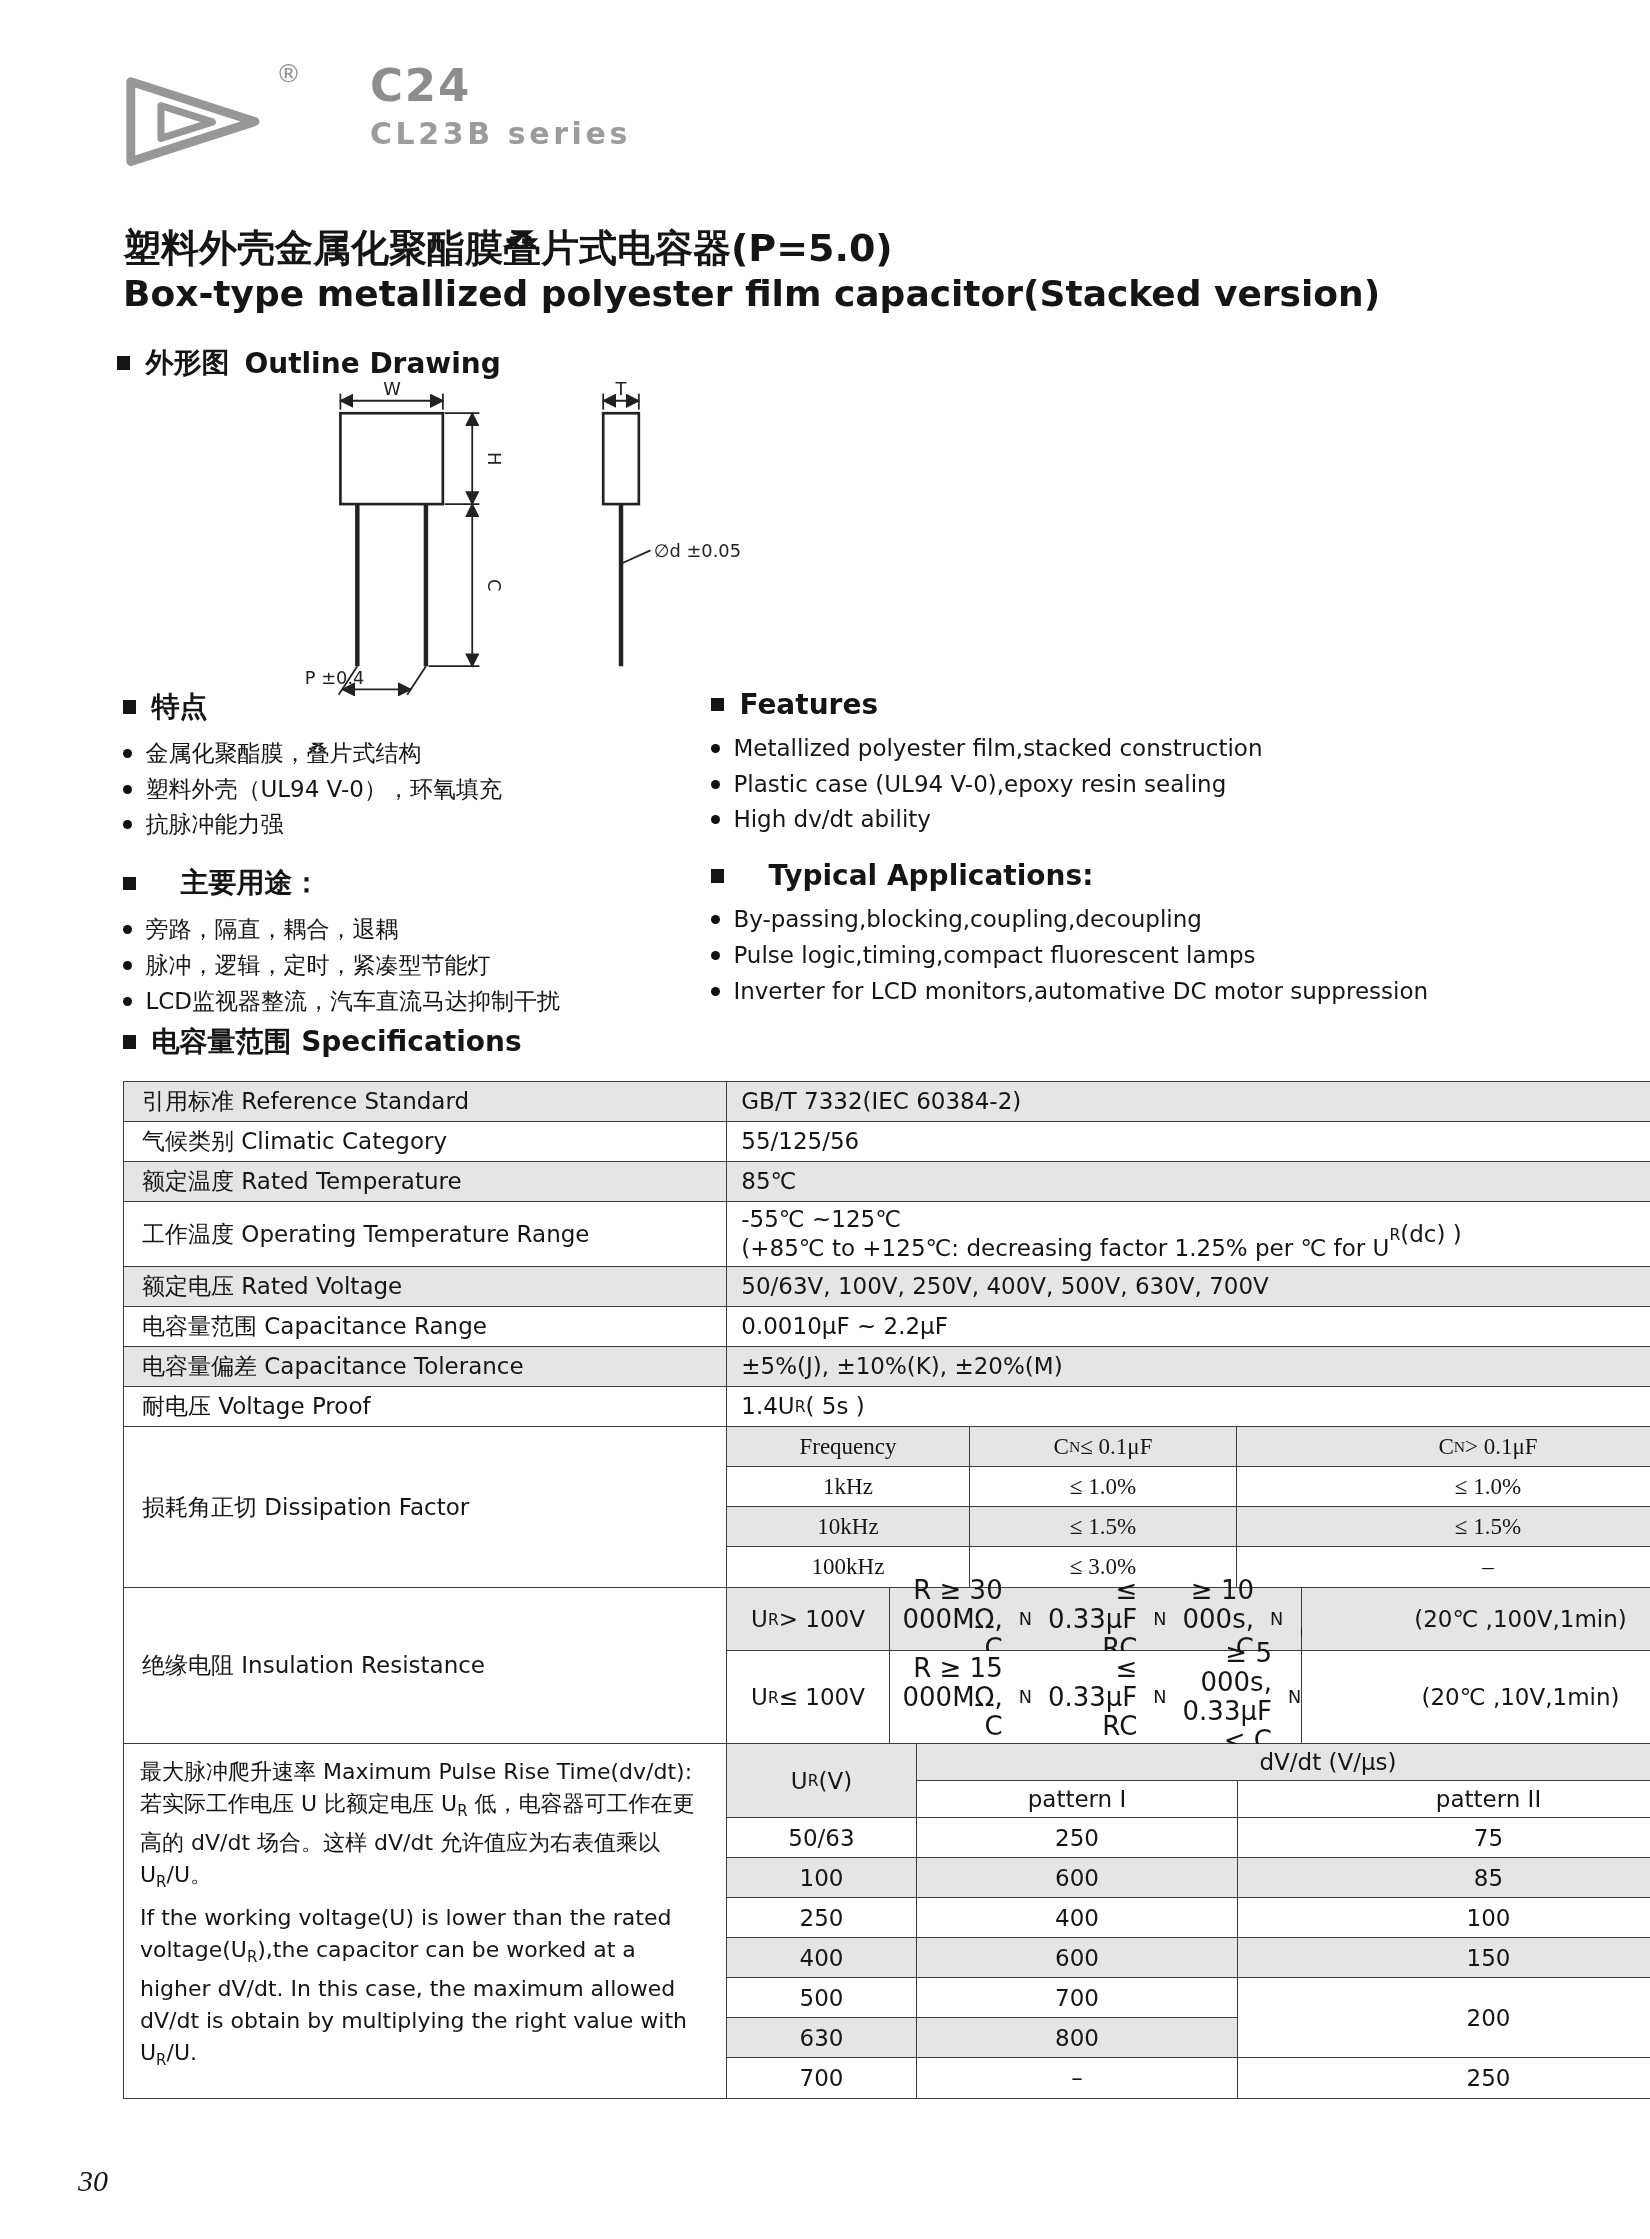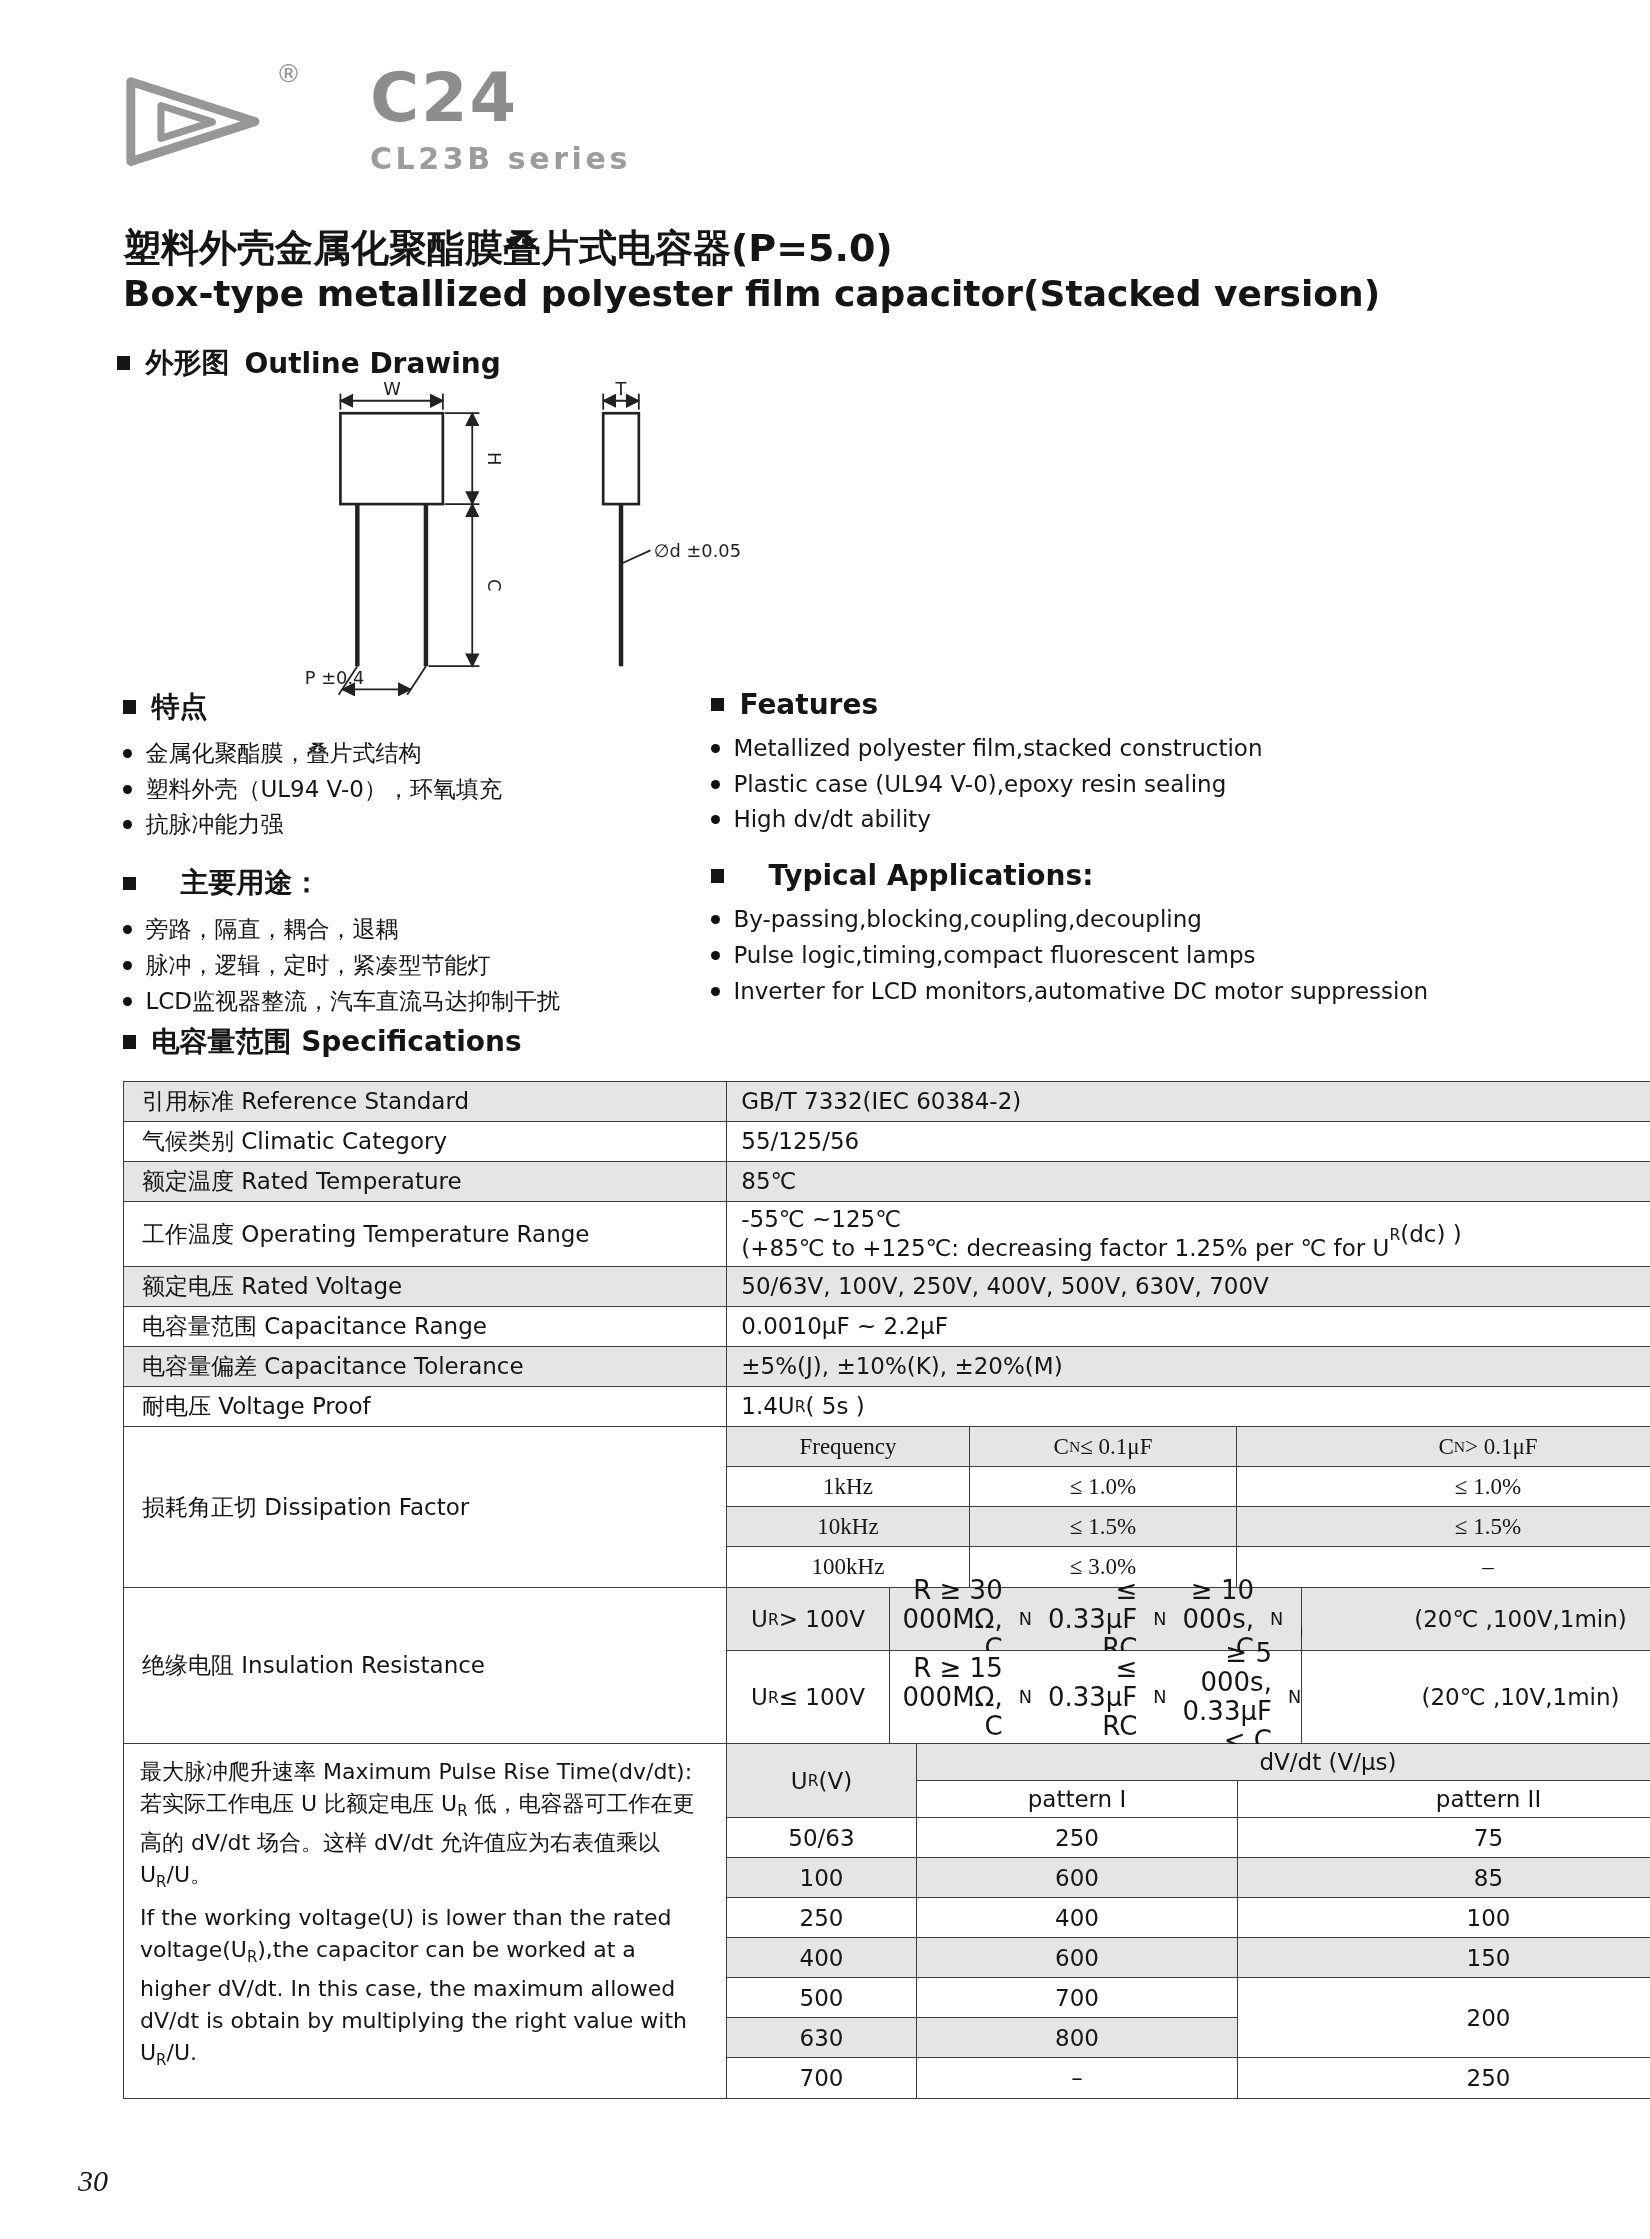--- a/index.html
+++ b/index.html
@@ -12,21 +12,21 @@
     color: #151515;
     font-family: "DejaVu Sans", "Liberation Sans", sans-serif;
     overflow: hidden;
   }
   sub { font-size: 68%; }
 
   
   .logo-svg { position: absolute; left: 118px; top: 71px; }
   .reg-mark { position: absolute; left: 276px; top: 59px; font-size: 25px; color:#8f8f8f; }
   .brand-text { position: absolute; left: 370px; top: 59px; }
-  .brand-model { font-size: 67px; font-weight: bold; color: #8d8d8d; letter-spacing: 1.8px; }
+  .brand-model { font-size: 45px; font-weight: bold; color: #8d8d8d; letter-spacing: 1.8px; }
   .brand-series { font-size: 30px; font-weight: bold; color: #9c9c9c; letter-spacing: 3.6px; margin-top: 3.6px; }
 
   
   .title-zh { position: absolute; left: 123px; top: 223px; font-size: 38px; font-weight: bold; }
   .title-en { position: absolute; left: 123px; top: 273px; font-size: 36px; font-weight: bold; }
 
   
   .sec-heading { display: flex; align-items: center; gap: 15px; font-weight: bold; font-size: 28px; }
   .sec-heading .sq { width: 13.4px; height: 13.4px; background: #151515; flex: 0 0 13.4px; }
   .abs { position: absolute; }

